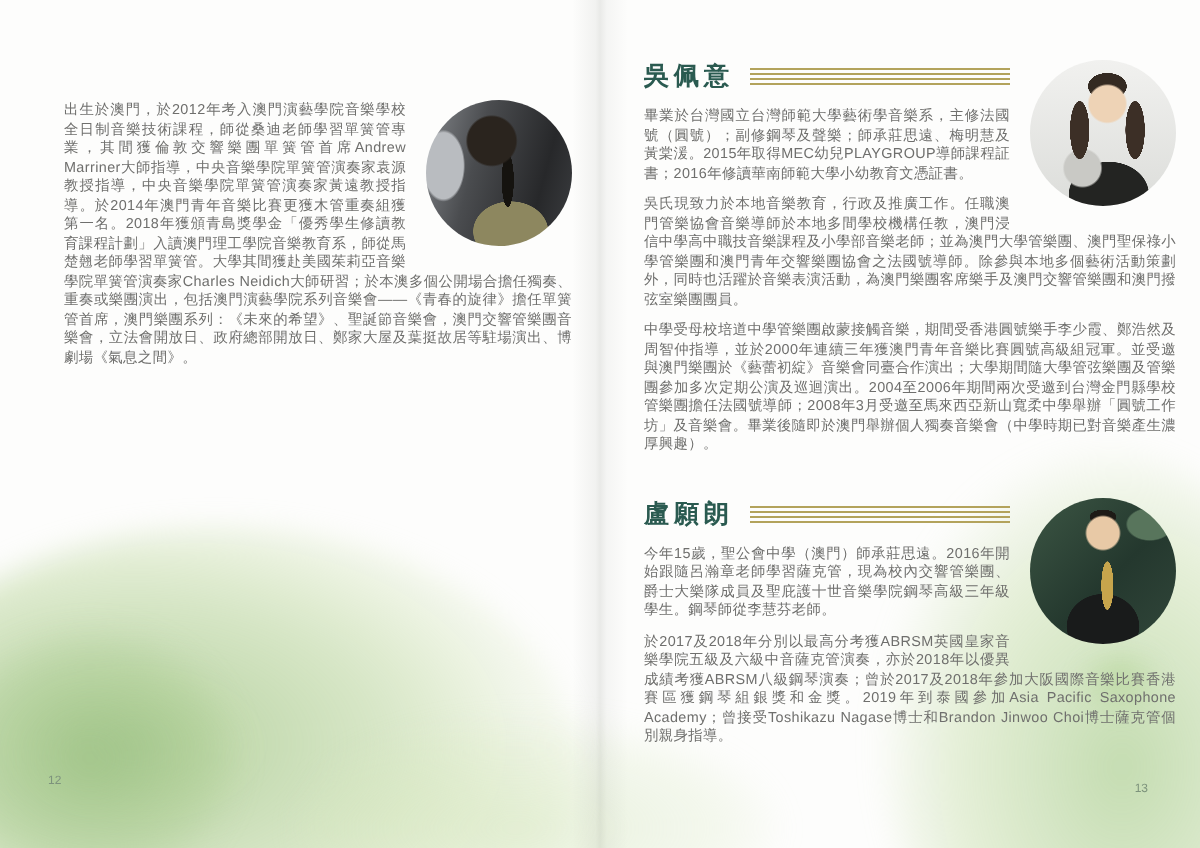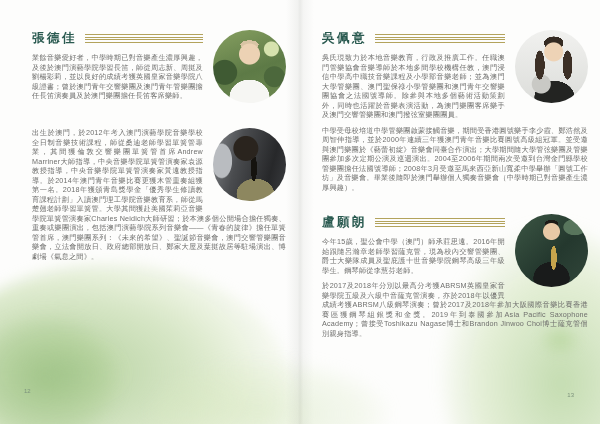--- a/index.html
+++ b/index.html
@@ -97,45 +97,38 @@
 
   <div class="wc wc1"></div>
   <div class="wc wc1b"></div>
   <div class="wc wc1c"></div>
   <div class="wc wc2"></div>
   <div class="wc wc3"></div>
   <div class="fold"></div>
 
   <div class="page page-left">
 
-    <section class="bio">
-      <div class="bio-photo p1"></div>
-      <h2 class="bio-name">
-        <span class="nm">張德佳</span>
-        <span class="rule"></span>
-      </h2>
-      <p>業餘音樂愛好者，中學時期已對音樂產生濃厚興趣，及後於澳門演藝學院學習長笛，師從周志新、周挺及劉楊彩莉，並以良好的成績考獲英國皇家音樂學院八級證書；曾於澳門青年交響樂團及澳門青年管樂團擔任長笛演奏員及於澳門樂團擔任長笛客席樂師。</p>
-    </section>
 
     <section class="bio" style="margin-top:20px;">
       <div class="bio-photo p2"></div>
       <p>出生於澳門，於2012年考入澳門演藝學院音樂學校全日制音樂技術課程，師從桑迪老師學習單簧管專業，其間獲倫敦交響樂團單簧管首席Andrew Marriner大師指導，中央音樂學院單簧管演奏家袁源教授指導，中央音樂學院單簧管演奏家黃遠教授指導。於2014年澳門青年音樂比賽更獲木管重奏組獲第一名。2018年獲頒青島獎學金「優秀學生修讀教育課程計劃」入讀澳門理工學院音樂教育系，師從馬楚翹老師學習單簧管。大學其間獲赴美國茱莉亞音樂學院單簧管演奏家Charles Neidich大師研習；於本澳多個公開場合擔任獨奏、重奏或樂團演出，包括澳門演藝學院系列音樂會——《青春的旋律》擔任單簧管首席，澳門樂團系列：《未來的希望》、聖誕節音樂會，澳門交響管樂團音樂會，立法會開放日、政府總部開放日、鄭家大屋及葉挺故居等駐場演出、博劇場《氣息之間》。</p>
     </section>
 
     <div class="pgnum pgnum-left">12</div>
   </div>
 
   <div class="page page-right">
 
     <section class="bio">
       <div class="bio-photo p3"></div>
       <h2 class="bio-name">
         <span class="nm">吳佩意</span>
         <span class="rule"></span>
       </h2>
+      <p>畢業於台灣國立台灣師範大學藝術學音樂系，主修法國號（圓號）；副修鋼琴及聲樂；師承莊思遠、梅明慧及黃棠湲。2015年取得MEC幼兒PLAYGROUP導師課程証書；2016年修讀華南師範大學小幼教育文憑証書。</p>
       <p>吳氏現致力於本地音樂教育，行政及推廣工作。任職澳門管樂協會音樂導師於本地多間學校機構任教，澳門浸信中學高中職技音樂課程及小學部音樂老師；並為澳門大學管樂團、澳門聖保祿小學管樂團和澳門青年交響樂團協會之法國號導師。除參與本地多個藝術活動策劃外，同時也活躍於音樂表演活動，為澳門樂團客席樂手及澳門交響管樂團和澳門撥弦室樂團團員。</p>
       <p>中學受母校培道中學管樂團啟蒙接觸音樂，期間受香港圓號樂手李少霞、鄭浩然及周智仲指導，並於2000年連續三年獲澳門青年音樂比賽圓號高級組冠軍。並受邀與澳門樂團於《藝蕾初綻》音樂會同臺合作演出；大學期間隨大學管弦樂團及管樂團參加多次定期公演及巡迴演出。2004至2006年期間兩次受邀到台灣金門縣學校管樂團擔任法國號導師；2008年3月受邀至馬來西亞新山寬柔中學舉辦「圓號工作坊」及音樂會。畢業後隨即於澳門舉辦個人獨奏音樂會（中學時期已對音樂產生濃厚興趣）。</p>
     </section>
 
     <section class="bio" style="margin-top:0;">
       <div class="bio-photo p4"></div>
       <h2 class="bio-name">
         <span class="nm">盧願朗</span>
         <span class="rule"></span>
       </h2>

